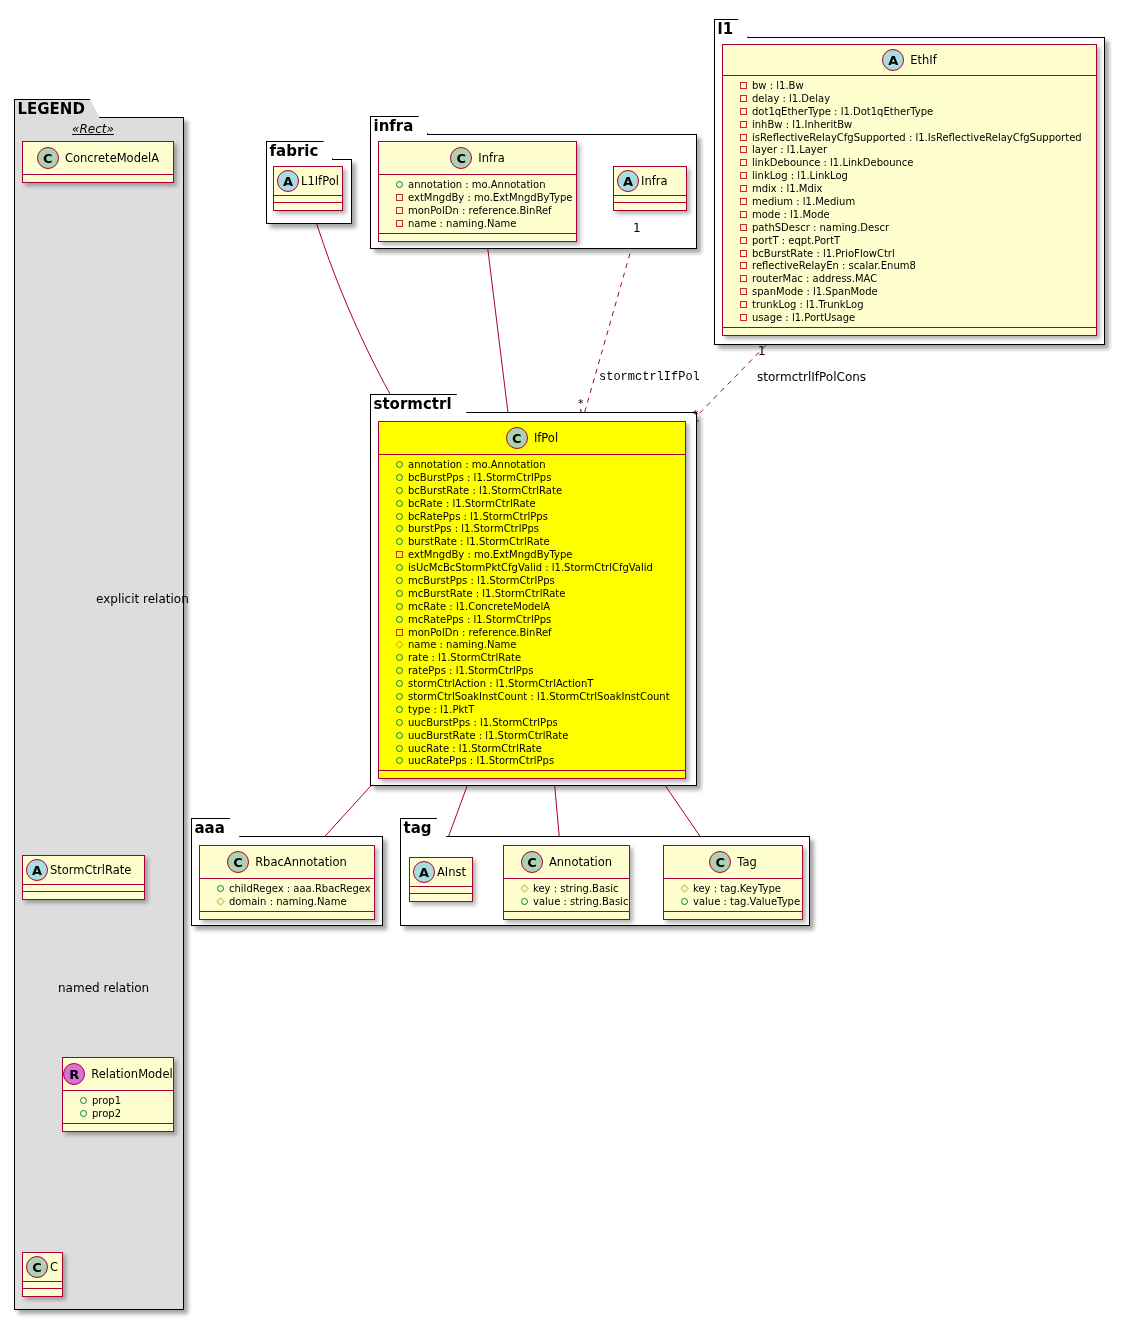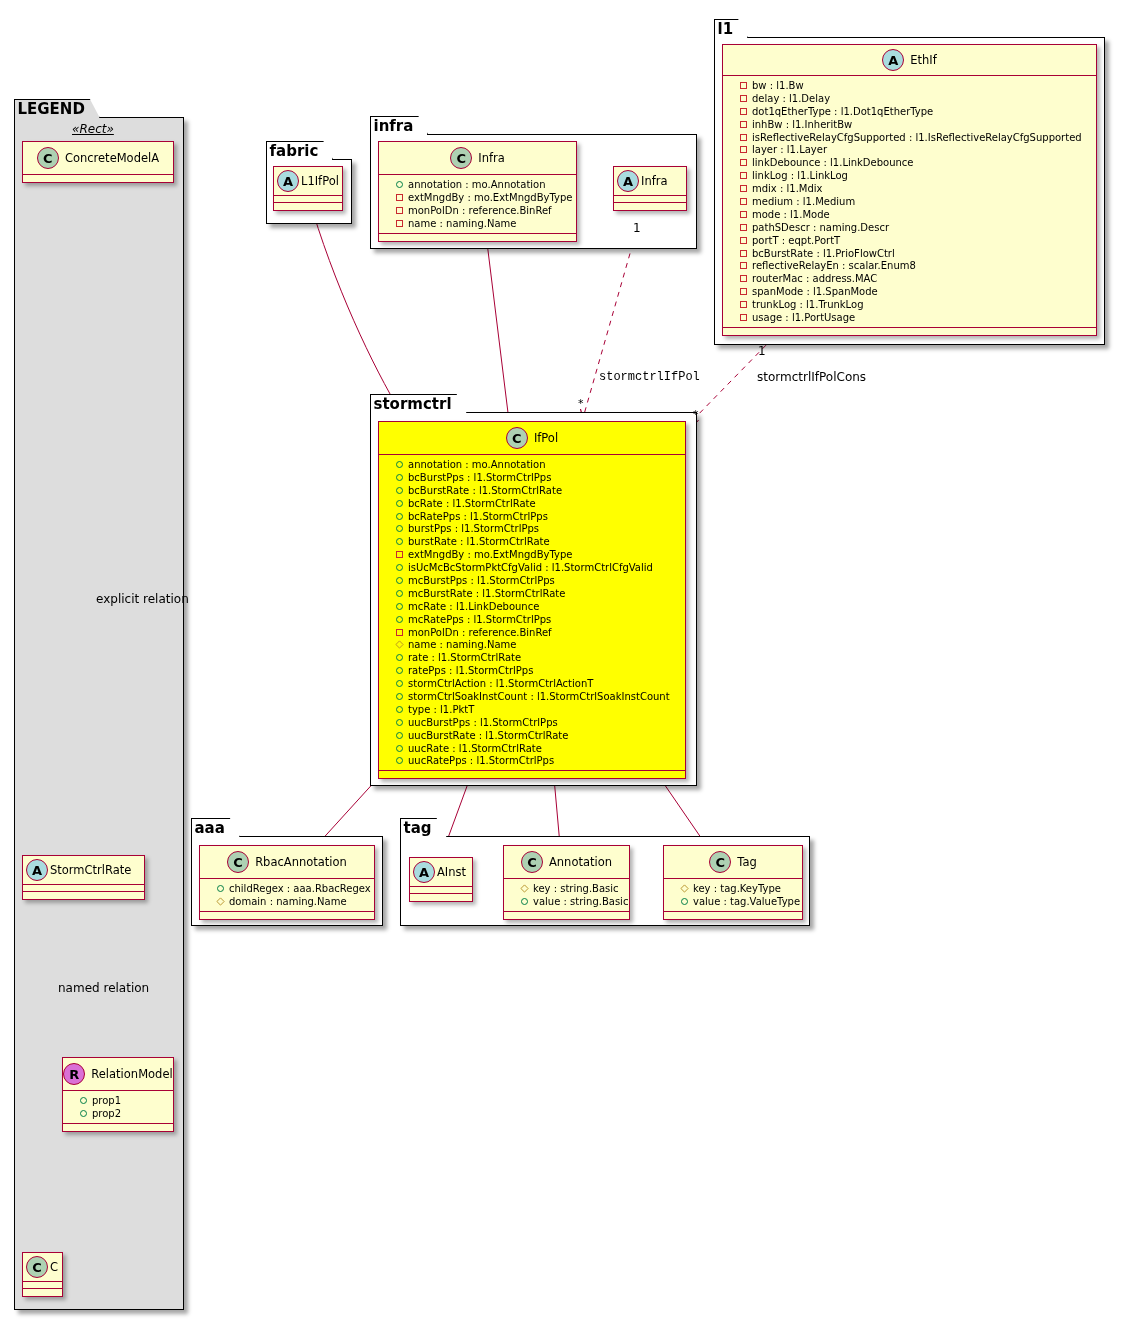--- a/index.html
+++ b/index.html
@@ -319,21 +319,21 @@
         <div class="attr">
           <span class="vis public"></span>
           <span>mcBurstPps : l1.StormCtrlPps</span>
         </div>
         <div class="attr">
           <span class="vis public"></span>
           <span>mcBurstRate : l1.StormCtrlRate</span>
         </div>
         <div class="attr">
           <span class="vis public"></span>
-          <span>mcRate : l1.LinkDebounce</span>
+          <span>mcRate : l1.ConcreteModelA</span>
         </div>
         <div class="attr">
           <span class="vis public"></span>
           <span>mcRatePps : l1.StormCtrlPps</span>
         </div>
         <div class="attr">
           <span class="vis private"></span>
           <span>monPolDn : reference.BinRef</span>
         </div>
         <div class="attr">

